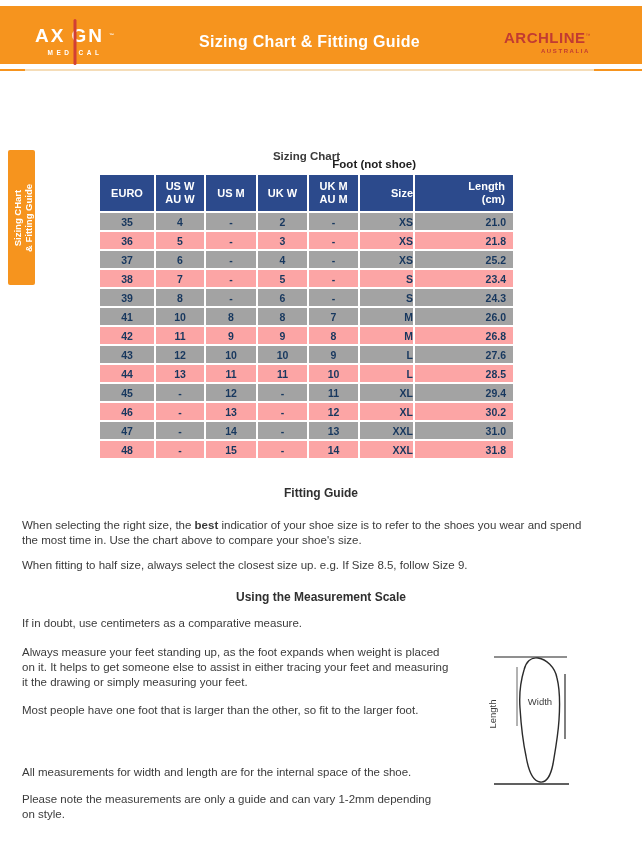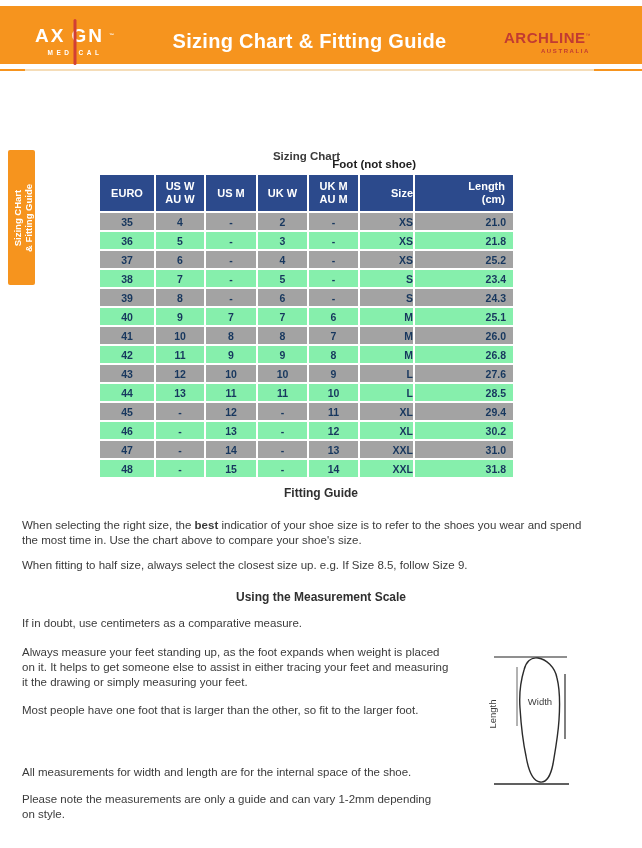--- a/index.html
+++ b/index.html
@@ -11,21 +11,21 @@
           display:flex;align-items:center;justify-content:space-between;
           padding:13px 52px 0 35px;box-sizing:border-box;}
   .logo{position:relative;width:80px;text-align:center;color:#fff;}
   .logo-l1{display:flex;justify-content:center;gap:6px;font-size:19px;font-weight:bold;
            letter-spacing:2px;line-height:20px;position:relative;}
   .logo-tm{font-size:5px;letter-spacing:0;position:relative;top:-1px;left:-1px;}
   .logo-l2{display:flex;justify-content:center;gap:6px;font-size:6.5px;font-weight:bold;
            letter-spacing:3.5px;line-height:10px;margin-top:2px;}
   .brush{position:absolute;left:50%;transform:translateX(-50%);top:-7px;height:46px;width:3px;
          background:#D23F35;border-radius:2px;}
-  .main-title{font-size:20px;font-weight:bold;color:#fff;letter-spacing:0.3px;white-space:nowrap;}
+  .main-title{font-size:16px;font-weight:bold;color:#fff;letter-spacing:0.3px;white-space:nowrap;}
   .archline{width:86px;text-align:right;color:#C23B32;line-height:1;}
   .arch-name{font-size:15px;font-weight:bold;letter-spacing:0.5px;}
   .arch-tm{font-size:5px;vertical-align:super;}
   .arch-sub{font-size:6px;font-weight:bold;letter-spacing:1.6px;margin-top:2px;}
   .divider{position:absolute;left:0;top:69px;width:642px;height:2px;
            background:linear-gradient(to right,#F6941E 0 25px,#F5DDB8 25px calc(100% - 48px),#F6941E calc(100% - 48px) 100%);}
 
   
   .side-tab{position:absolute;left:8px;top:150px;width:27px;height:135px;background:#F6941E;border-radius:2px;}
   .side-tab-inner{position:absolute;left:50%;top:50%;width:135px;height:27px;
@@ -45,21 +45,21 @@
   table.sizing col.c7{width:99px}
   table.sizing th,table.sizing td{border-right:2px solid #fff;border-bottom:2px solid #fff;
       padding:0;font-weight:bold;vertical-align:middle;}
   table.sizing th:last-child,table.sizing td:last-child{border-right:none;}
   table.sizing th{background:#2C4A8C;color:#fff;font-size:11px;height:36px;text-align:center;line-height:13px;}
   table.sizing td{height:17px;font-size:10.5px;color:#17375E;text-align:center;}
   table.sizing th:nth-child(6),table.sizing td:nth-child(6){text-align:right;}
   table.sizing th:nth-child(7){text-align:right;padding-right:8px;}
   table.sizing td:nth-child(7){text-align:right;padding-right:7px;}
   tr.row-a td{background:#a3a3a3;}
-  tr.row-b td{background:#86efac;}
+  tr.row-b td{background:#fca5a5;}
   .th-sub{display:block;}
 
   
   .content{position:absolute;left:22px;top:486px;width:598px;font-size:11.5px;line-height:15px;color:#3b3b3b;}
   .content h3{margin:0;font-size:12px;line-height:15px;text-align:center;color:#2f2f2f;}
   .content p{margin:0;white-space:pre-line;}
   .p1{margin-top:17px !important;}
   .p2{margin-top:10px !important;}
   .h3b{margin-top:17px !important;}
   .p3{margin-top:11px !important;}
@@ -169,29 +169,20 @@
         </tr>
         <tr class="row-a">
           <td>39</td>
           <td>8</td>
           <td>-</td>
           <td>6</td>
           <td>-</td>
           <td>S</td>
           <td>24.3</td>
         </tr>
-        <tr class="row-b">
-          <td>40</td>
-          <td>9</td>
-          <td>7</td>
-          <td>7</td>
-          <td>6</td>
-          <td>M</td>
-          <td>25.1</td>
-        </tr>
         <tr class="row-a">
           <td>41</td>
           <td>10</td>
           <td>8</td>
           <td>8</td>
           <td>7</td>
           <td>M</td>
           <td>26.0</td>
         </tr>
         <tr class="row-b">

